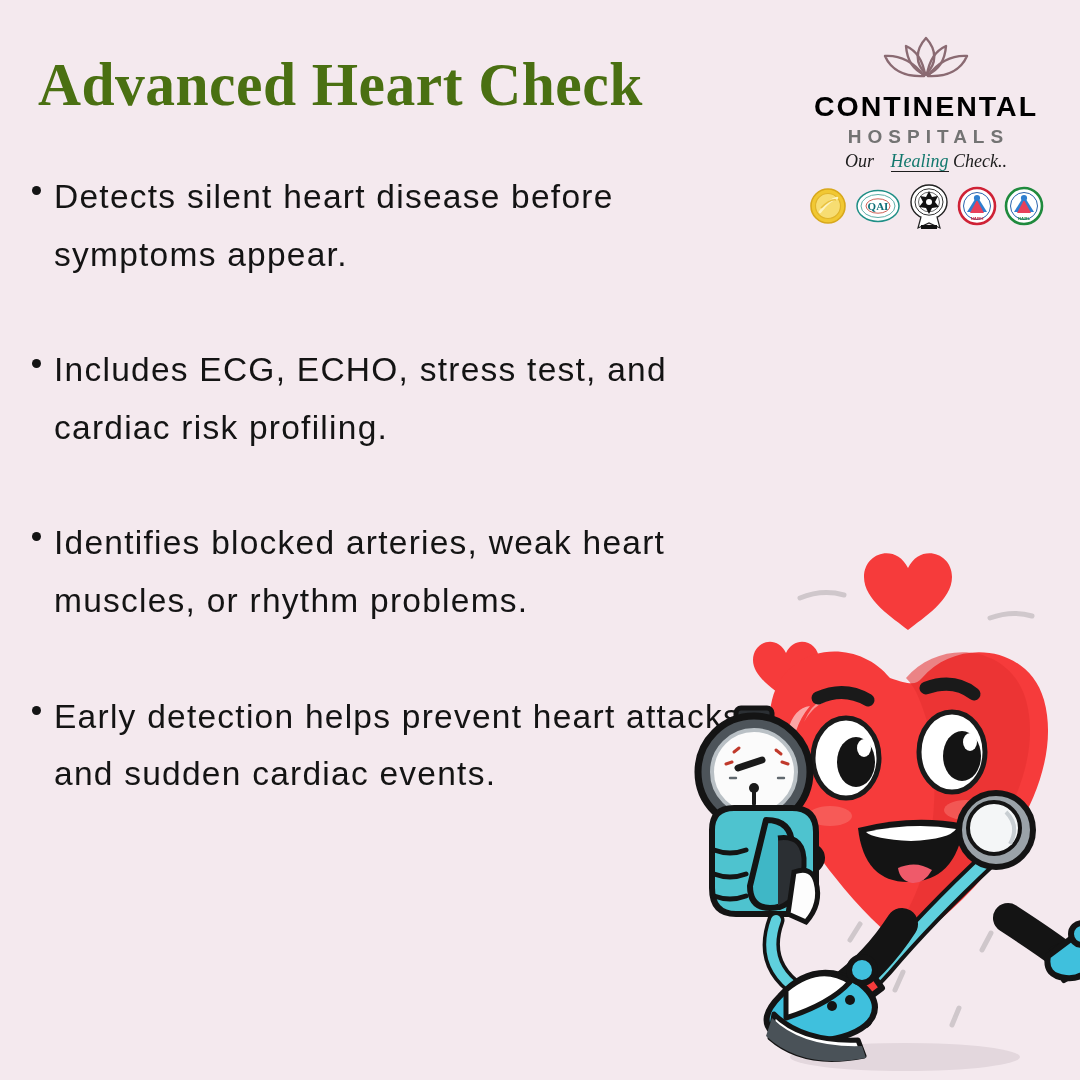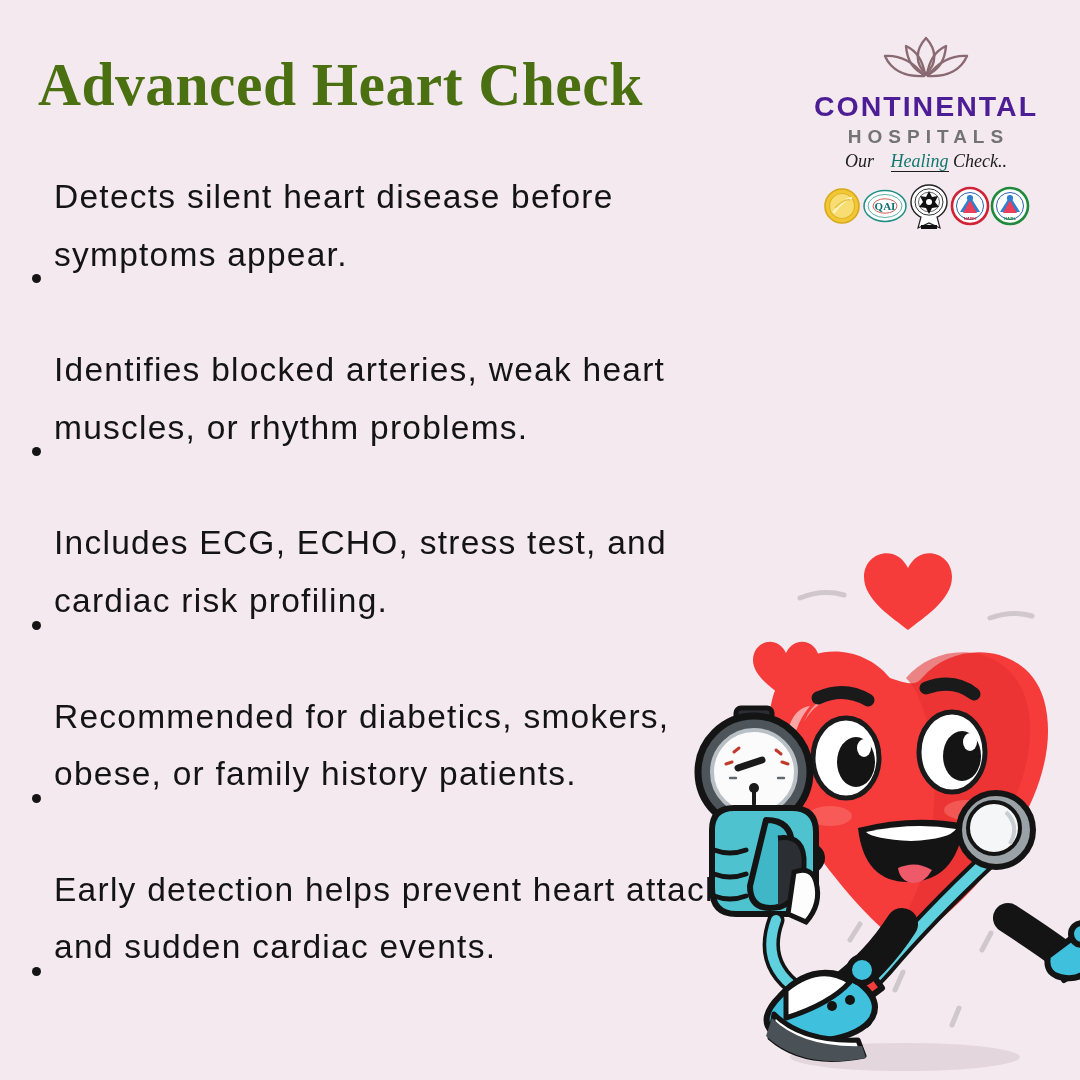--- a/index.html
+++ b/index.html
@@ -49,21 +49,21 @@
   }
   .lotus-wrap {
     height: 60px;
     line-height: 0;
   }
   .logo-name {
     font-family: "Liberation Sans", sans-serif;
     font-weight: bold;
     font-size: 28.5px;
     letter-spacing: 2.0px;
-    color: #4c1d95;
+    color: #000000;
     margin-top: -2px;
     white-space: nowrap;
   }
   .logo-sub {
     font-family: "Liberation Sans", sans-serif;
     font-weight: bold;
     font-size: 19px;
     letter-spacing: 6.0px;
     color: #737373;
     margin-top: 3px;
@@ -83,33 +83,34 @@
     border-bottom: 1.2px solid #1d1d1d;
     margin-left: 12px;
   }
 
   
   .badges {
     margin-top: 10px;
     display: flex;
     justify-content: center;
     align-items: center;
+    gap: 7px;
   }
   .badge { line-height: 0; }
 
   
   .bullets {
     position: absolute;
     left: 32px;
     top: 168px;
     width: 730px;
   }
   .bullet {
     display: flex;
-    align-items: flex-end;
+    align-items: flex-start;
     margin-bottom: 58px;
   }
   .bullet:last-child { margin-bottom: 0; }
   .bullet-dot {
     width: 9px;
     height: 9px;
     border-radius: 50%;
     background: #141414;
     flex: 0 0 auto;
     margin-top: 18px;
@@ -218,32 +219,28 @@
 
   <div class="bullets">
 
     <div class="bullet">
       <span class="bullet-dot"></span>
       <span class="bullet-text">Detects silent heart disease before symptoms appear.</span>
     </div>
 
     <div class="bullet">
       <span class="bullet-dot"></span>
-      <span class="bullet-text">Identifies blocked arteries, weak heart muscles, or rhythm problems.</span>
+      <span class="bullet-text">Includes ECG, ECHO, stress test, and cardiac risk profiling.</span>
     </div>
 
     <div class="bullet">
       <span class="bullet-dot"></span>
-      <span class="bullet-text">Includes ECG, ECHO, stress test, and cardiac risk profiling.</span>
-    </div>
-
-    <div class="bullet">
-      <span class="bullet-dot"></span>
-      <span class="bullet-text">Recommended for diabetics, smokers, obese, or family history patients.</span>
-    </div>
+      <span class="bullet-text">Identifies blocked arteries, weak heart muscles, or rhythm problems.</span>
+    </div>
+
 
     <div class="bullet">
       <span class="bullet-dot"></span>
       <span class="bullet-text">Early detection helps prevent heart attacks and sudden cardiac events.</span>
     </div>
 
   </div>
 
   <div class="mascot">
     <svg width="400" height="560" viewBox="0 0 400 560">

